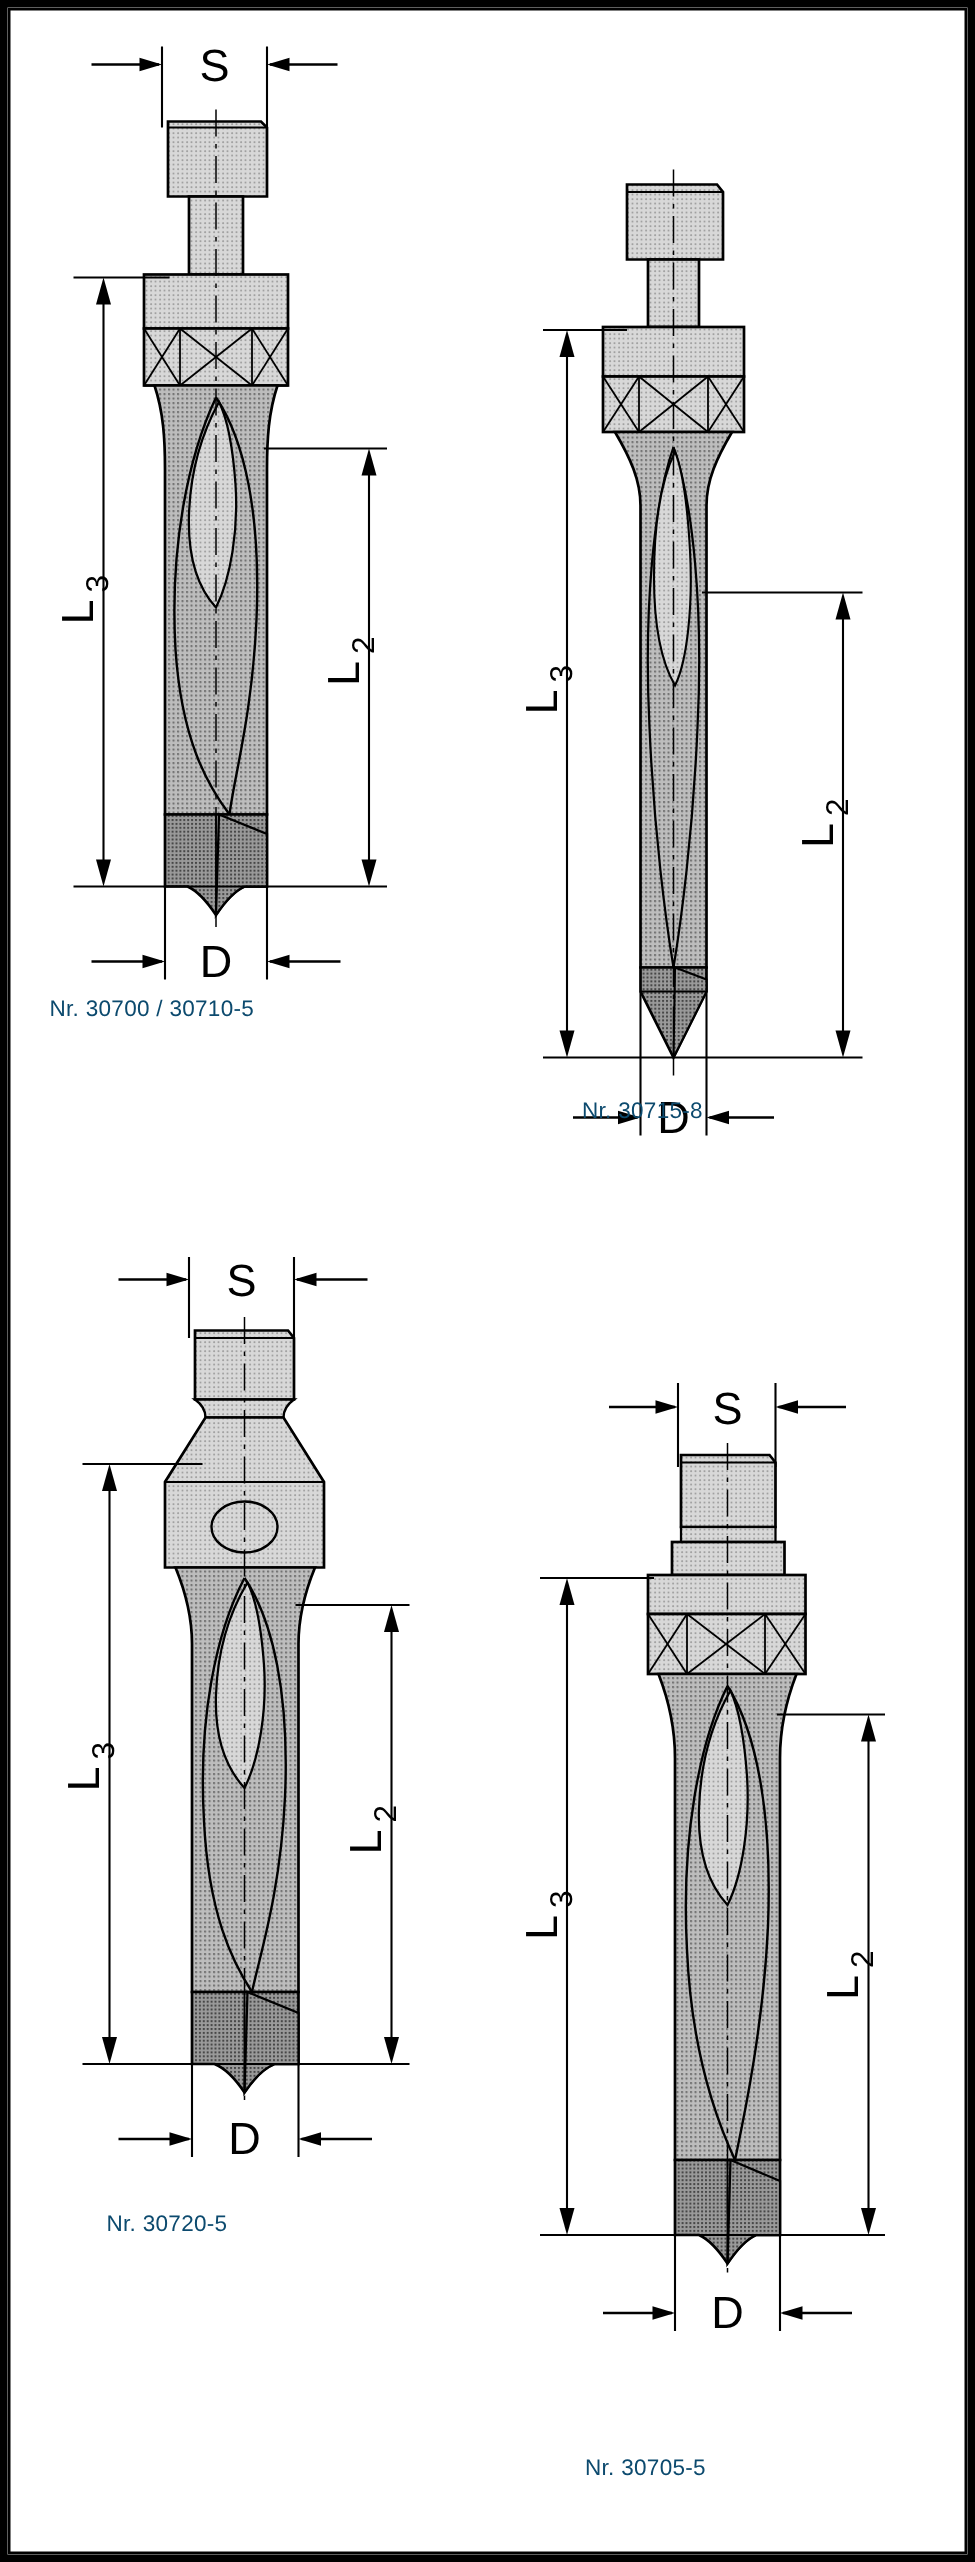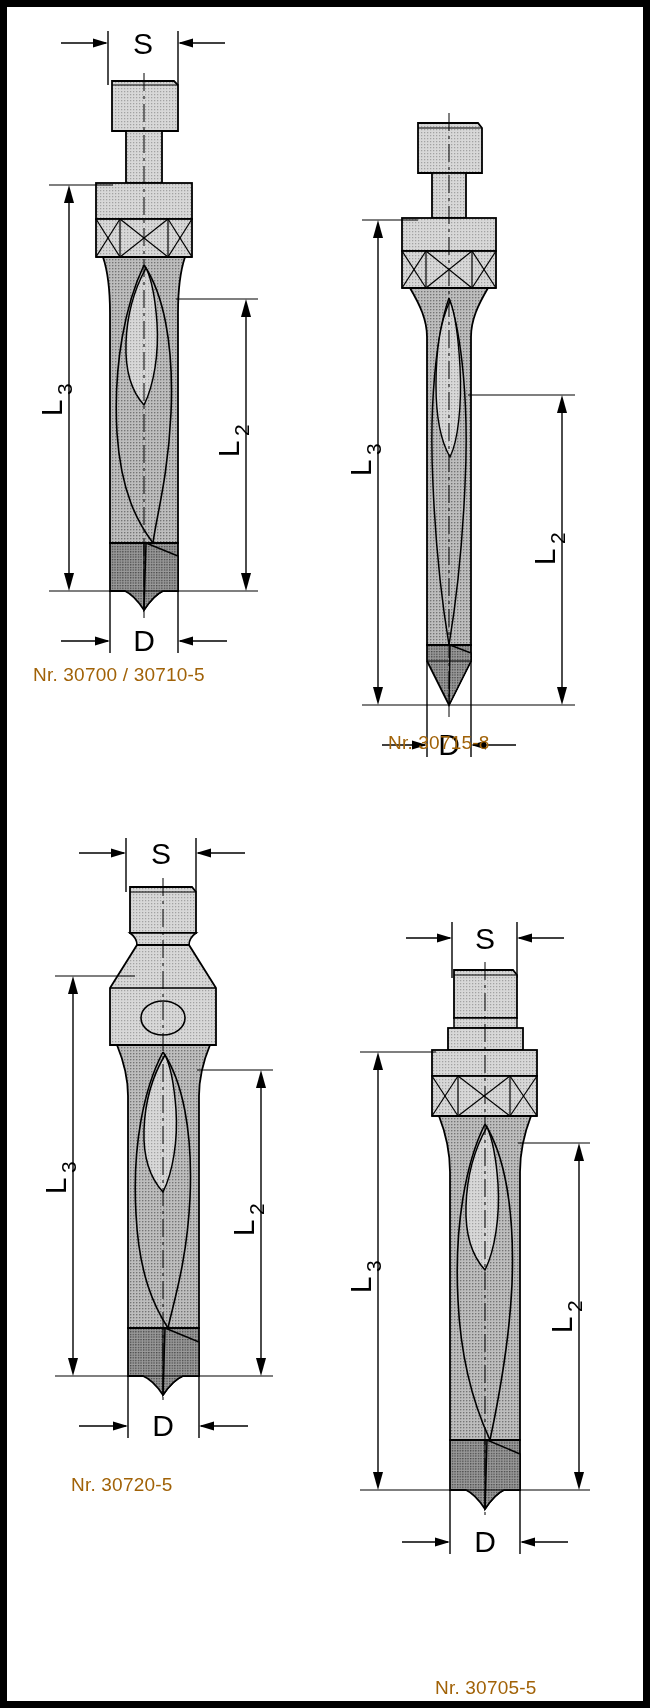--- a/index.html
+++ b/index.html
@@ -26,22 +26,22 @@
     height: 1698px;
     border: 2px solid #000000;
     box-sizing: border-box;
   }
   .fig {
     position: absolute;
   }
   .caption {
     position: absolute;
     font-family: "Liberation Sans", sans-serif;
-    font-size: 19px;
-    color: #a16207;
+    font-size: 15px;
+    color: #0c4a6e;
     white-space: nowrap;
     letter-spacing: 0.2px;
   }
   svg { display: block; }
   text.dimlabel {
     font-family: "Liberation Sans", sans-serif;
     font-size: 30px;
     fill: #000000;
   }
   text.dimlabel-sub {
@@ -380,15 +380,15 @@
         <line x1="110" y1="630" x2="110" y2="694" stroke="#000" stroke-width="1.4"></line>
         <line x1="180" y1="630" x2="180" y2="694" stroke="#000" stroke-width="1.4"></line>
         <line x1="62" y1="682" x2="108" y2="682" stroke="#000" stroke-width="1.6"></line>
         <polygon points="110,682 95,677.5 95,686.5" fill="#000"></polygon>
         <line x1="228" y1="682" x2="182" y2="682" stroke="#000" stroke-width="1.6"></line>
         <polygon points="180,682 195,677.5 195,686.5" fill="#000"></polygon>
         <text class="dimlabel" x="145" y="692" text-anchor="middle">D</text>
       </g>
     </svg>
   </div>
-  <div class="caption" style="left:385px; top:1672px;margin-left:45px;">Nr. 30705-5</div>
+  <div class="caption" style="left:385px; top:1632px;">Nr. 30705-5</div>
 
 </div>
 
 </body></html>

